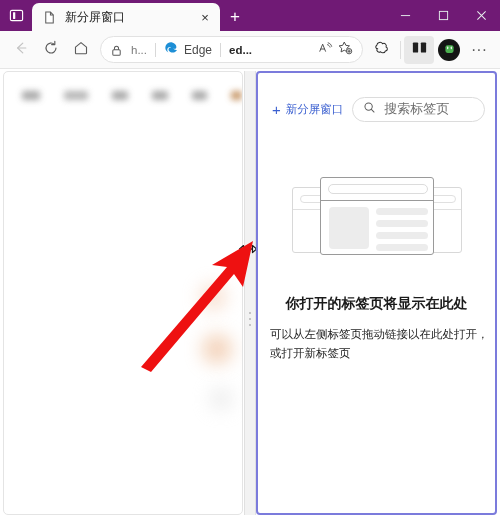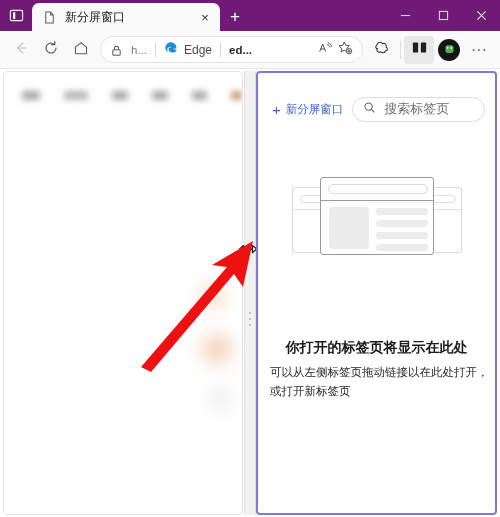--- a/index.html
+++ b/index.html
@@ -281,28 +281,26 @@
     width: 52px; height: 7px;
     background: #ececec; border-radius: 4px;
   }
 
   .empty-title {
     position: absolute; left: 0; top: 222px;
     width: 100%;
     text-align: center;
     font-size: 14px; font-weight: bold;
     color: #1b1b1b;
-    margin-top: 44px;
   }
   .empty-desc {
     position: absolute; left: 12px; top: 252px;
     width: 225px;
     font-size: 11.5px; line-height: 1.65;
     color: #1f1f1f;
-    margin-top: 38px;
   }
 
   
   .annot-arrow {
     position: absolute; left: 135px; top: 168px;
     width: 125px; height: 135px;
     pointer-events: none;
   }
 </style>
 </head>

